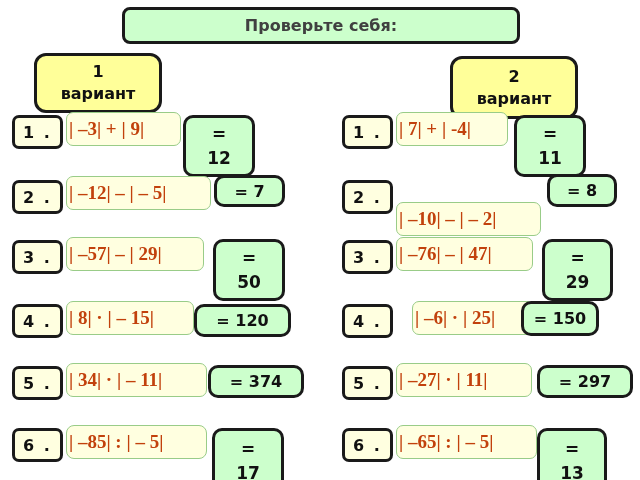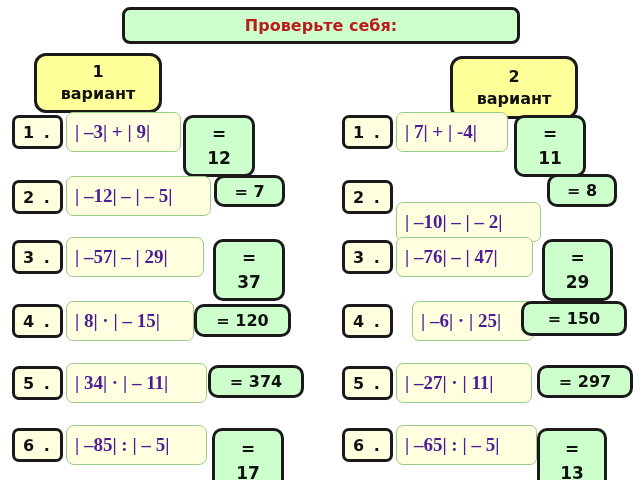--- a/index.html
+++ b/index.html
@@ -1,21 +1,21 @@
 <!DOCTYPE html>
 <html><head>
 <meta charset="utf-8">
 <style>
   html, body { margin:0; padding:0; }
   body { width:640px; height:480px; background:#ffffff; position:relative; overflow:hidden; font-family:"DejaVu Sans", sans-serif; }
   .abs { position:absolute; box-sizing:border-box; }
-  .title { left:122px; top:7px; width:398px; height:37px; background:#ccffcc; border:3px solid #1a1a1a; border-radius:8px; display:flex; align-items:center; justify-content:center; font-weight:bold; font-size:16px; color:#b91c1c; }
+  .title { left:122px; top:7px; width:398px; height:37px; background:#ccffcc; border:3px solid #1a1a1a; border-radius:8px; display:flex; align-items:center; justify-content:center; font-weight:bold; font-size:16px; color:#404040; }
   .variant { background:#ffff99; border:3px solid #1a1a1a; border-radius:12px; display:flex; flex-direction:column; align-items:center; justify-content:center; font-weight:bold; font-size:16px; color:#111; line-height:22px; text-align:center; }
   .num { width:51px; height:34px; background:#ffffe0; border:3px solid #1a1a1a; border-radius:7px; display:flex; align-items:center; justify-content:center; font-weight:bold; font-size:16px; color:#111; letter-spacing:2px; }
-  .expr { height:40px; background:#ffffe0; border:1.5px solid #99cc88; border-radius:7px; display:flex; align-items:center; justify-content:flex-start; padding-left:8px; font-family:"Liberation Serif", "DejaVu Serif", serif; font-weight:bold; font-size:19px; color:#4c1d95; white-space:nowrap; }
+  .expr { height:34px; background:#ffffe0; border:1.5px solid #99cc88; border-radius:7px; display:flex; align-items:center; justify-content:flex-start; padding-left:2px; font-family:"Liberation Serif", "DejaVu Serif", serif; font-weight:bold; font-size:19px; color:#c2410c; white-space:nowrap; }
   .ans { background:#ccffcc; border:3px solid #1a1a1a; border-radius:10px; display:flex; align-items:center; justify-content:center; font-weight:bold; font-size:16px; color:#111; text-align:center; white-space:nowrap; }
   .ans.two { flex-direction:column; line-height:24px; font-size:17px; }
 </style>
 </head>
 <body>
 
 <div class="abs title">Проверьте себя:</div>
 
 <div class="abs variant" style="left:34px;top:53px;width:128px;height:60px;">
   <span>1</span>
@@ -35,21 +35,21 @@
 </div>
 
 <div class="abs num" style="left:12px;top:180px;">2 .</div>
 <div class="abs expr" style="left:66px;top:176px;width:145px;">| –12| – | – 5|</div>
 <div class="abs ans" style="left:214px;top:175px;width:71px;height:32px;">= 7</div>
 
 <div class="abs num" style="left:12px;top:240px;">3 .</div>
 <div class="abs expr" style="left:66px;top:237px;width:138px;">| –57| – | 29|</div>
 <div class="abs ans two" style="left:213px;top:239px;width:72px;height:62px;">
   <span>=</span>
-  <span>37</span>
+  <span>50</span>
 </div>
 
 <div class="abs num" style="left:12px;top:304px;">4 .</div>
 <div class="abs expr" style="left:66px;top:301px;width:128px;">| 8| · | – 15|</div>
 <div class="abs ans" style="left:194px;top:304px;width:97px;height:33px;">= 120</div>
 
 <div class="abs num" style="left:12px;top:366px;">5 .</div>
 <div class="abs expr" style="left:66px;top:363px;width:141px;">| 34| · | – 11|</div>
 <div class="abs ans" style="left:208px;top:365px;width:96px;height:33px;text-align:right;">= 374</div>
 
@@ -73,21 +73,21 @@
 
 <div class="abs num" style="left:342px;top:240px;">3 .</div>
 <div class="abs expr" style="left:396px;top:237px;width:137px;">| –76| – | 47|</div>
 <div class="abs ans two" style="left:542px;top:239px;width:71px;height:62px;">
   <span>=</span>
   <span>29</span>
 </div>
 
 <div class="abs num" style="left:342px;top:304px;">4 .</div>
 <div class="abs expr" style="left:412px;top:301px;width:122px;">| –6| · | 25|</div>
-<div class="abs ans" style="left:521px;top:301px;width:106px;height:35px;">= 150</div>
+<div class="abs ans" style="left:521px;top:301px;width:78px;height:35px;">= 150</div>
 
 <div class="abs num" style="left:342px;top:366px;">5 .</div>
 <div class="abs expr" style="left:396px;top:363px;width:136px;">| –27| · | 11|</div>
 <div class="abs ans" style="left:537px;top:365px;width:96px;height:33px;">= 297</div>
 
 <div class="abs num" style="left:342px;top:428px;">6 .</div>
 <div class="abs expr" style="left:396px;top:425px;width:141px;">| –65| : | – 5|</div>
 <div class="abs ans two" style="left:537px;top:428px;width:70px;height:62px;justify-content:flex-start;padding-top:6px;">
   <span>=</span>
   <span>13</span>

